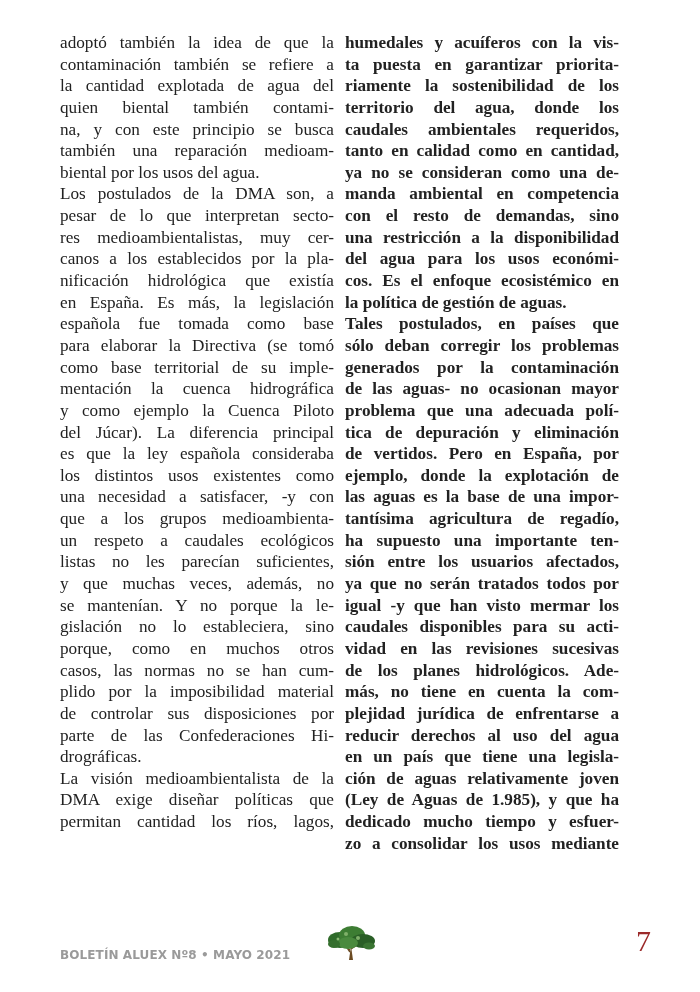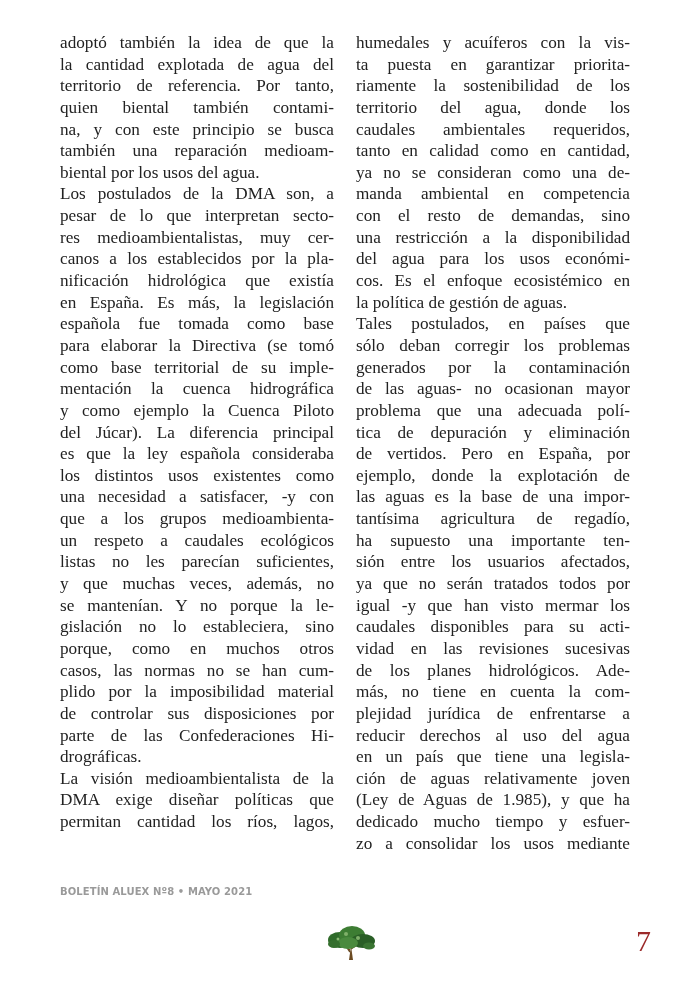--- a/index.html
+++ b/index.html
@@ -4,47 +4,47 @@
 <style>
   html, body { margin: 0; padding: 0; background: #ffffff; }
   body { width: 700px; height: 992px; position: relative; overflow: hidden; }
   .page { position: absolute; left: 0; top: 0; width: 700px; height: 832px; background: #fff; }
   .col {
     position: absolute; top: 32px; width: 274px;
     font-family: "Liberation Serif", "DejaVu Serif", serif;
     font-size: 17.2px; line-height: 21.65px; color: #222;
   }
   .col.left { left: 60px; }
-  .col.right { left: 356px; }
+  .col.right { left: 345px; font-weight: bold; }
   .line {
     display: block; white-space: nowrap; text-align: justify; text-align-last: justify;
     height: 21.65px; overflow: visible;
   }
   .line.last { text-align-last: left; }
   .footer-text {
-    position: absolute; left: 60px; top: 886px;
+    position: absolute; left: 60px; top: 948px;
     font-family: "DejaVu Sans", "Liberation Sans", sans-serif;
-    font-weight: bold; font-size: 10px; color: #9a9a9a; letter-spacing: 0.1px;
+    font-weight: bold; font-size: 12px; color: #9a9a9a; letter-spacing: 0.1px;
   }
   .tree { position: absolute; left: 322px; top: 922px; width: 56px; height: 40px; }
   .page-number {
     position: absolute; left: 636px; top: 924px;
     font-family: "Liberation Serif", "DejaVu Serif", serif;
     font-size: 30px; color: #9b2a2a;
   }
 </style>
 </head>
 <body>
 
 <div class="page">
 
   <div class="col left">
     <span class="line">adoptó también la idea de que la</span>
+    <span class="line">contaminación también se refiere a</span>
     <span class="line">la cantidad explotada de agua del</span>
-    <span class="line">territorio de referencia. Por tanto,</span>
     <span class="line">quien biental también contami-</span>
     <span class="line">na, y con este principio se busca</span>
     <span class="line">también una reparación medioam-</span>
     <span class="line last">biental por los usos del agua.</span>
     <span class="line">Los postulados de la DMA son, a</span>
     <span class="line">pesar de lo que interpretan secto-</span>
     <span class="line">res medioambientalistas, muy cer-</span>
     <span class="line">canos a los establecidos por la pla-</span>
     <span class="line">nificación hidrológica que existía</span>
     <span class="line">en España. Es más, la legislación</span>

